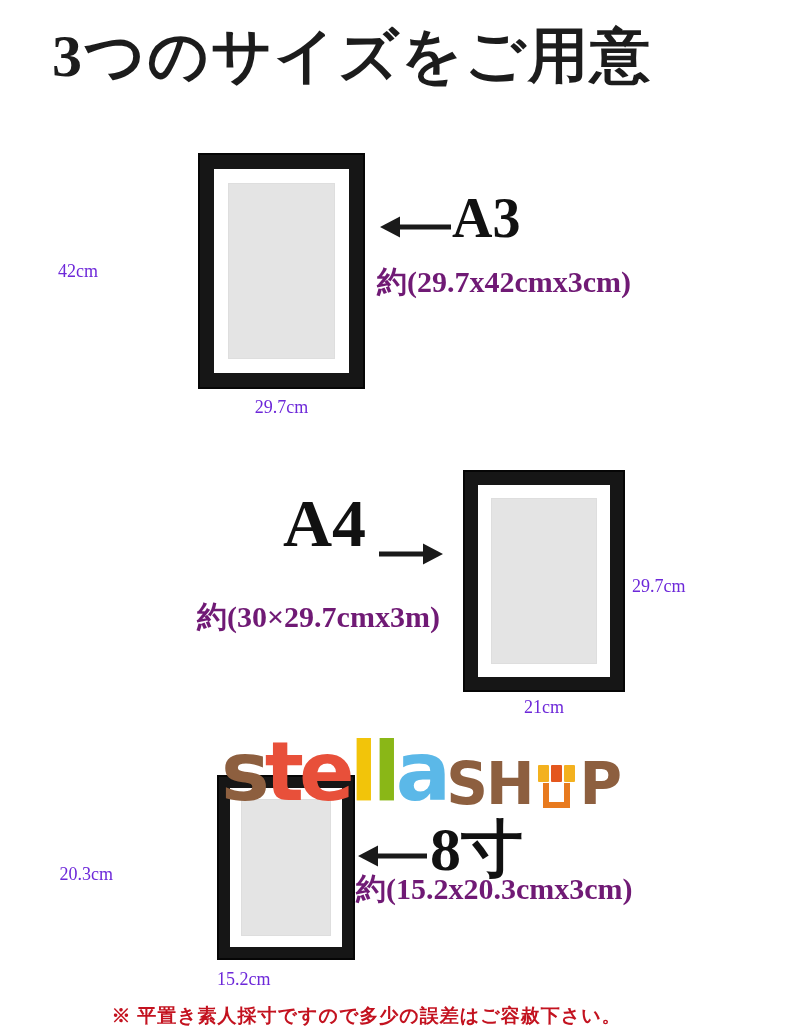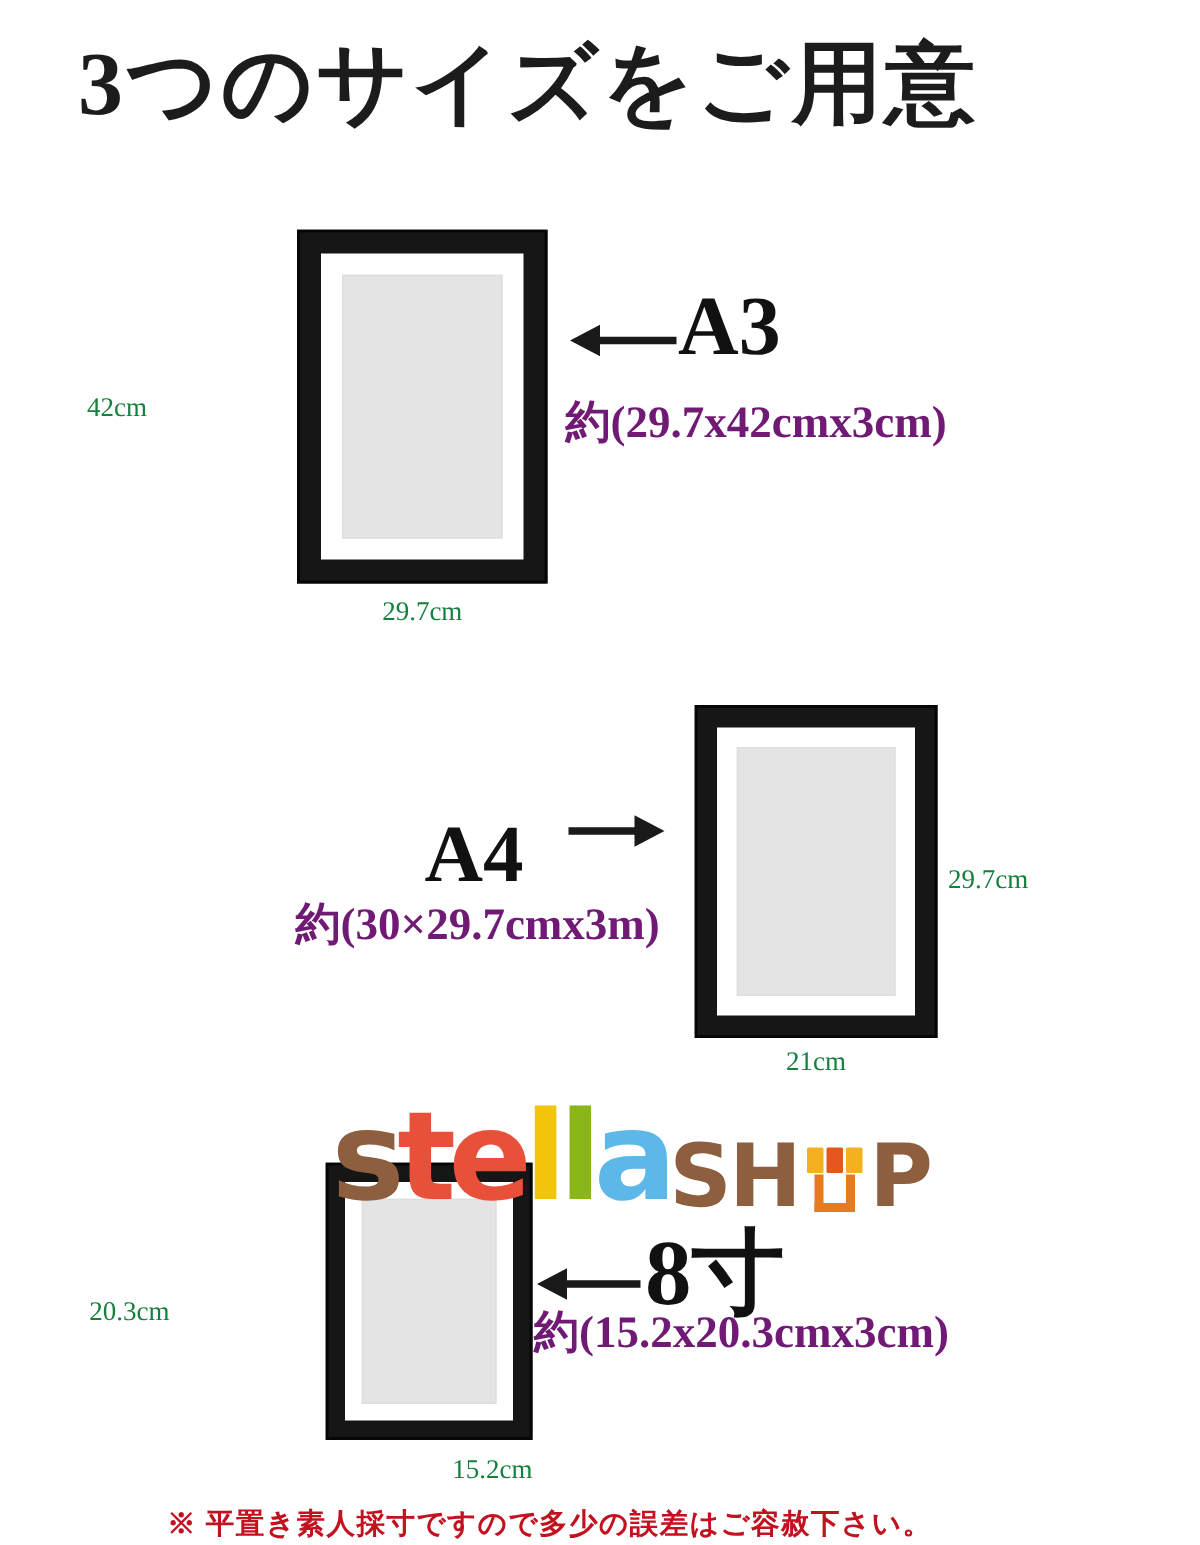--- a/index.html
+++ b/index.html
@@ -21,31 +21,31 @@
   .frame-a3{left:198px;top:153px;width:167px;height:236px;}
   .frame-a3 .mat{inset:16px;}
   .frame-a3 .art{inset:14px;}
   .frame-a4{left:463px;top:470px;width:162px;height:222px;}
   .frame-a4 .mat{inset:15px;}
   .frame-a4 .art{inset:13px;}
   .frame-p8{left:217px;top:775px;width:138px;height:185px;}
   .frame-p8 .mat{inset:13px;}
   .frame-p8 .art{inset:11px;}
   
-  .dim-label{position:absolute;font-size:18px;color:#15803d;white-space:nowrap;}
+  .dim-label{position:absolute;font-size:18px;color:#6d28d9;white-space:nowrap;}
   .a3-side{right:606px;top:261px;}
   .a3-bottom{left:198px;top:397px;width:167px;text-align:center;}
   .a4-side{left:632px;top:576px;}
   .a4-bottom{left:463px;top:697px;width:162px;text-align:center;}
   .p8-side{right:591px;top:864px;}
-  .p8-bottom{left:217px;top:969px;width:138px;text-align:right;}
+  .p8-bottom{left:217px;top:969px;width:138px;text-align:left;}
   
   .size-name{position:absolute;font-weight:700;color:#111;line-height:1;white-space:nowrap;}
   .name-a3{left:452px;top:190px;font-size:56px;}
-  .name-a4{left:283px;top:542px;font-size:54px;text-align:right;}
+  .name-a4{left:283px;top:489px;font-size:68px;text-align:right;}
   .name-p8{left:430px;top:818px;font-size:62px;}
   .approx{position:absolute;font-size:30px;font-weight:700;line-height:1.1;color:#701a75;white-space:nowrap;}
   .approx-a3{left:377px;top:265px;}
   .approx-a4{left:197px;top:600px;}
   .approx-p8{left:356px;top:872px;}
   .arrow-svg{position:absolute;}
   .arrow-a3{left:379px;top:213px;}
   .arrow-a4{left:378px;top:540px;}
   .arrow-p8{left:357px;top:842px;}
   

